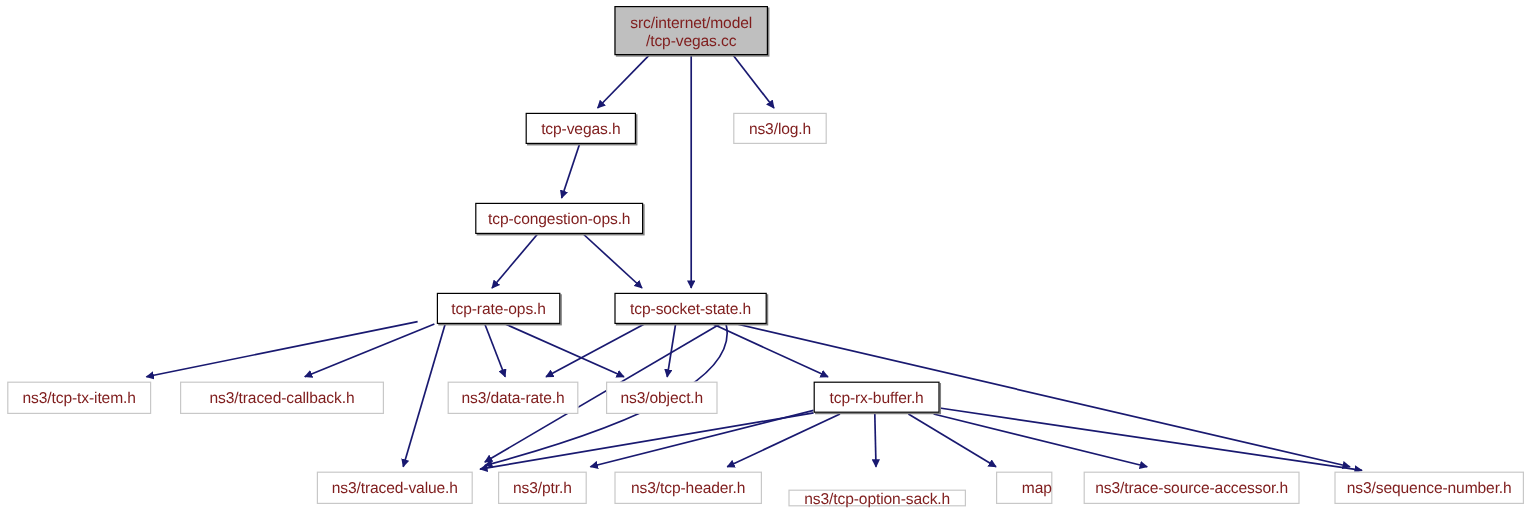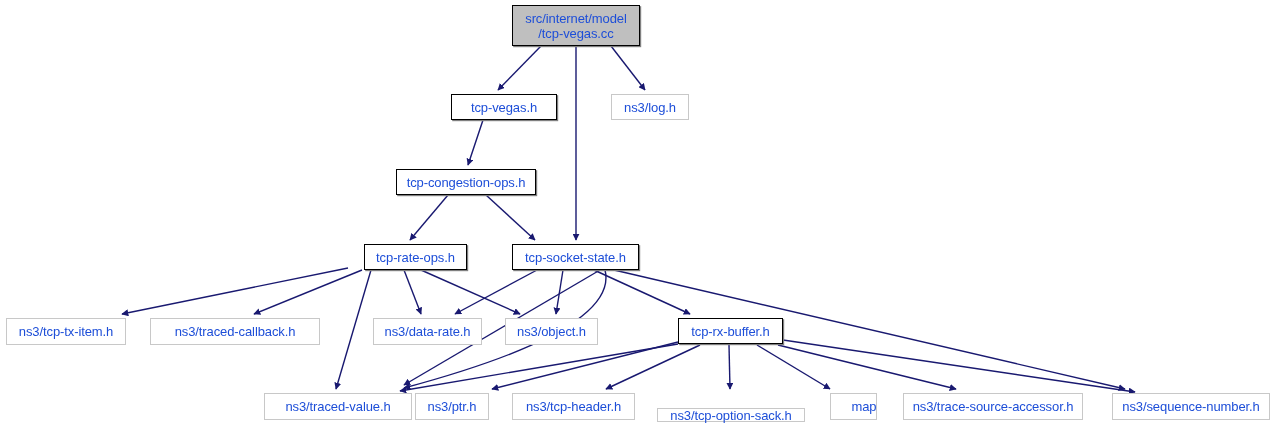--- a/index.html
+++ b/index.html
@@ -25,21 +25,21 @@
   }
   .node {
     position: absolute;
     box-sizing: border-box;
     display: flex;
     align-items: center;
     justify-content: center;
     text-align: center;
     font-size: 13px;
     line-height: 15px;
-    color: #1d4ed8;
+    color: #7f1d1d;
     background: #ffffff;
     border: 1px solid #c8c8c8;
     white-space: pre-line;
     letter-spacing: -0.1px;
   }
   .node.strong {
     border: 1px solid #000000;
     box-shadow: 1.2px 1.2px 0 0 #808080;
   }
   .node.root {
@@ -81,31 +81,31 @@
         <path d="M700,345 L606,389" fill="none" stroke="#191970" stroke-width="1.4" marker-end="url(#arrowhead)"></path>
         <path d="M729,345 L730,389" fill="none" stroke="#191970" stroke-width="1.4" marker-end="url(#arrowhead)"></path>
         <path d="M757,345 L830,389" fill="none" stroke="#191970" stroke-width="1.4" marker-end="url(#arrowhead)"></path>
         <path d="M778,345 L956,389" fill="none" stroke="#191970" stroke-width="1.4" marker-end="url(#arrowhead)"></path>
         <path d="M783,340 L1135,392" fill="none" stroke="#191970" stroke-width="1.4" marker-end="url(#arrowhead)"></path>
       </g>
   </svg>
   <div id="nodes-layer">
       <div class="node root" style="left: 512px; top: 5px; width: 128px; height: 41px;">src/internet/model
 /tcp-vegas.cc</div>
-      <div class="node strong" style="left: 451px; top: 94px; width: 106px; height: 26px;">tcp-vegas.h</div>
+      <div class="node strong" style="left: 438px; top: 94px; width: 92px; height: 26px;">tcp-vegas.h</div>
       <div class="node" style="left: 611px; top: 94px; width: 78px; height: 26px;">ns3/log.h</div>
       <div class="node strong" style="left: 396px; top: 169px; width: 140px; height: 26px;">tcp-congestion-ops.h</div>
       <div class="node strong" style="left: 364px; top: 244px; width: 103px; height: 26px;">tcp-rate-ops.h</div>
       <div class="node strong" style="left: 512px; top: 244px; width: 127px; height: 26px;">tcp-socket-state.h</div>
       <div class="node" style="left: 6px; top: 318px; width: 120px; height: 27px;">ns3/tcp-tx-item.h</div>
       <div class="node" style="left: 150px; top: 318px; width: 170px; height: 27px;">ns3/traced-callback.h</div>
       <div class="node" style="left: 373px; top: 318px; width: 109px; height: 27px;">ns3/data-rate.h</div>
       <div class="node" style="left: 505px; top: 318px; width: 93px; height: 27px;">ns3/object.h</div>
       <div class="node strong" style="left: 678px; top: 318px; width: 105px; height: 26px;">tcp-rx-buffer.h</div>
-      <div class="node" style="left: 264px; top: 393px; width: 148px; height: 27px;">ns3/traced-value.h</div>
+      <div class="node" style="left: 264px; top: 393px; width: 130px; height: 27px;">ns3/traced-value.h</div>
       <div class="node" style="left: 415px; top: 393px; width: 74px; height: 27px;">ns3/ptr.h</div>
       <div class="node" style="left: 512px; top: 393px; width: 123px; height: 27px;">ns3/tcp-header.h</div>
       <div class="node" style="left: 657px; top: 393px; width: 148px; height: 14px; margin-top: 15px;">ns3/tcp-option-sack.h</div>
       <div class="node" style="left: 830px; top: 393px; width: 47px; height: 27px; padding-left: 21px;">map</div>
       <div class="node" style="left: 903px; top: 393px; width: 180px; height: 27px;">ns3/trace-source-accessor.h</div>
       <div class="node" style="left: 1112px; top: 393px; width: 158px; height: 27px;">ns3/sequence-number.h</div>
     </div>
 </div>
 
 </body></html>

